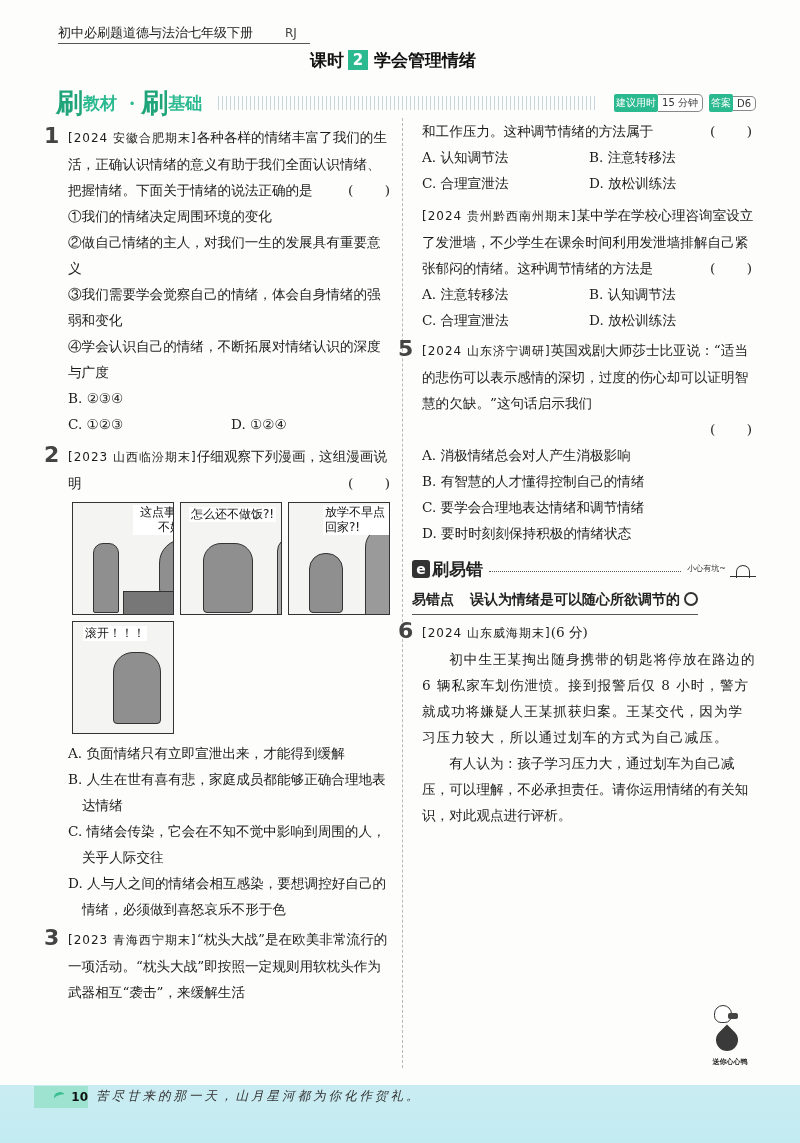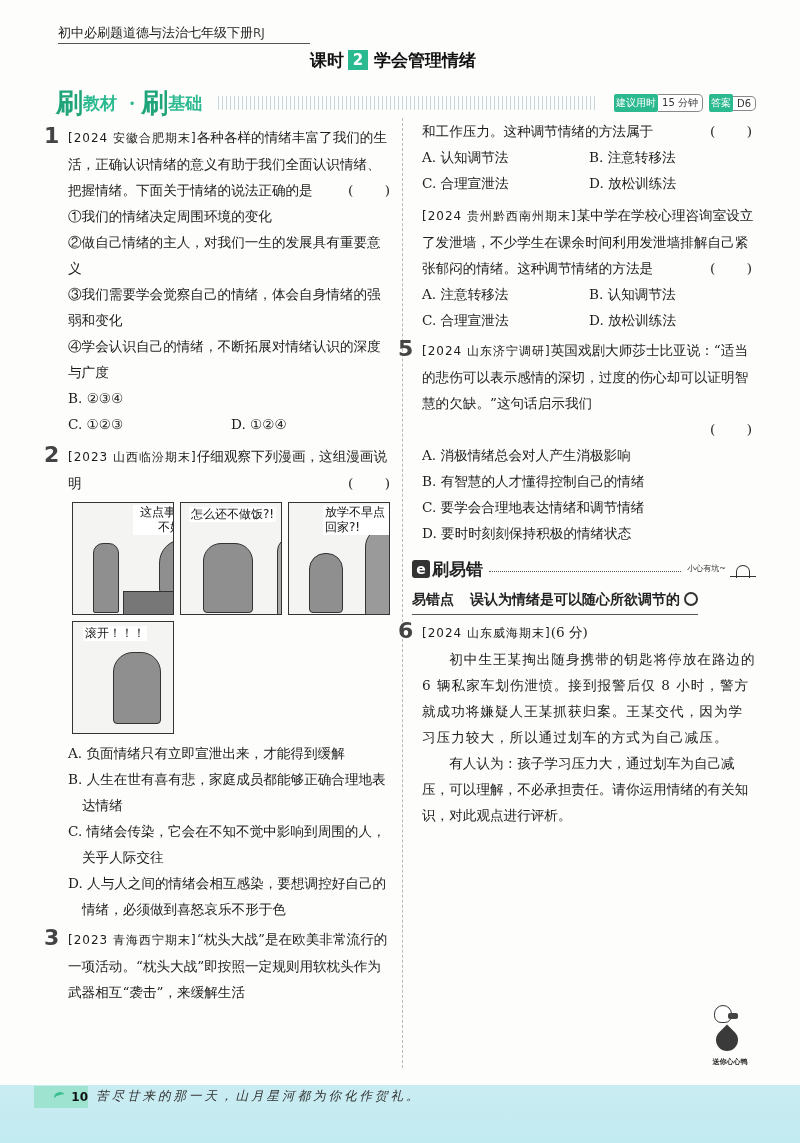--- a/index.html
+++ b/index.html
@@ -2,21 +2,21 @@
 <html><head>
 <meta charset="utf-8">
 <style>
   * { box-sizing: border-box; margin: 0; padding: 0; }
   html, body { width: 800px; height: 1143px; background: #fdfdfc; overflow: hidden; }
   body { position: relative; font-family: "DejaVu Serif", "Liberation Serif", serif; color: #1c1c1c; }
 
   .running-head { position: absolute; left: 58px; top: 22px; width: 252px; height: 22px;
     border-bottom: 1px solid #555; font-family: "DejaVu Sans", sans-serif; font-size: 13px; color: #222;
     display: flex; gap: 0; align-items: center; }
-  .running-head .rj { font-size: 12px; color: #444; }
+  .running-head .rj { font-size: 12px; color: #444; margin-left: 32px; }
 
   .lesson-title { position: absolute; left: 310px; top: 46px; height: 28px; display: flex; align-items: center;
     font-family: "DejaVu Sans", sans-serif; font-weight: bold; font-size: 17px; color: #111; }
   .lesson-num { display: inline-block; width: 20px; height: 20px; background: #2bb98f; color: #fff;
     text-align: center; line-height: 20px; font-size: 15px; margin: 0 6px 0 4px; }
 
   .section-head { position: absolute; left: 56px; top: 86px; width: 700px; height: 34px; display: flex; align-items: center; }
   .section-head .big { font-family: "DejaVu Sans", sans-serif; font-weight: bold; font-size: 27px; color: #20a57a; }
   .section-head .small { font-family: "DejaVu Sans", sans-serif; font-weight: bold; font-size: 17px; color: #2bb98f; margin-right: 6px; }
   .section-head .dot { color: #2bb98f; font-weight: bold; font-size: 18px; margin: 0 6px; }

